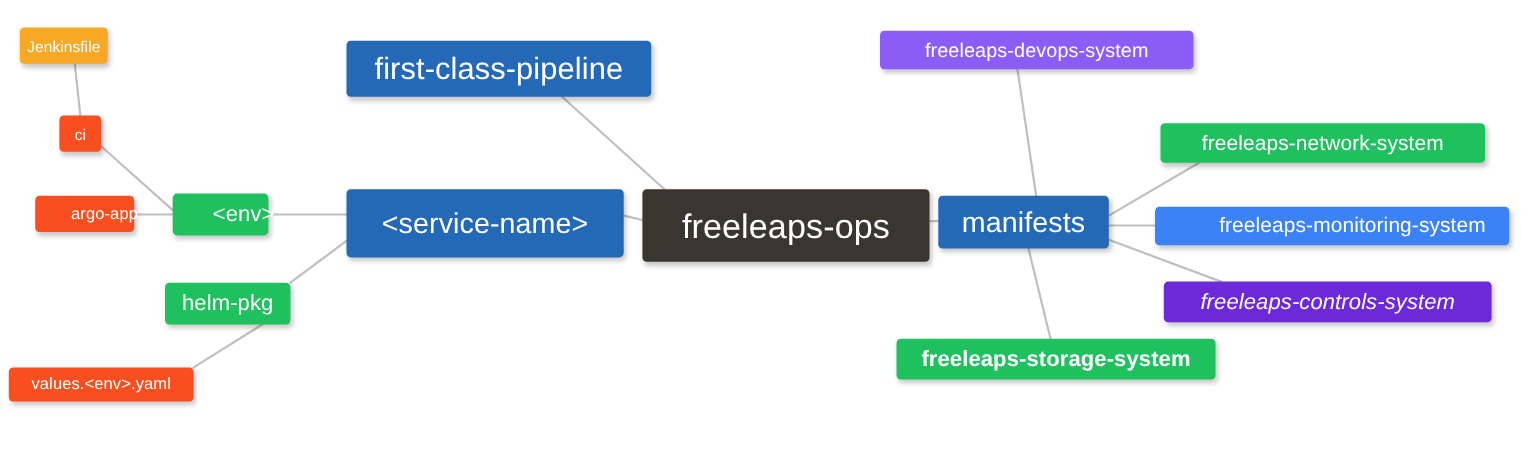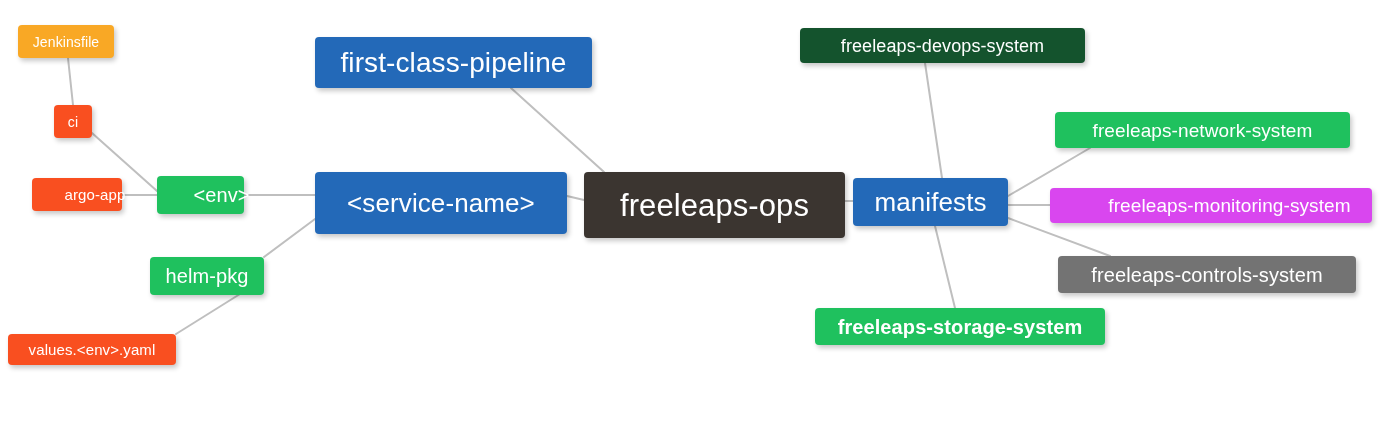--- a/index.html
+++ b/index.html
@@ -54,29 +54,29 @@
       <line x1="567" y1="196" x2="584" y2="200" stroke="#bfbfbf" stroke-width="2" stroke-linecap="round"></line>
       <line x1="511" y1="88" x2="604" y2="172" stroke="#bfbfbf" stroke-width="2" stroke-linecap="round"></line>
       <line x1="845" y1="201" x2="853" y2="201" stroke="#bfbfbf" stroke-width="2" stroke-linecap="round"></line>
       <line x1="942" y1="178" x2="925" y2="63" stroke="#bfbfbf" stroke-width="2" stroke-linecap="round"></line>
       <line x1="1008" y1="196" x2="1090" y2="148" stroke="#bfbfbf" stroke-width="2" stroke-linecap="round"></line>
       <line x1="1008" y1="205" x2="1050" y2="205" stroke="#bfbfbf" stroke-width="2" stroke-linecap="round"></line>
       <line x1="1008" y1="218" x2="1110" y2="256" stroke="#bfbfbf" stroke-width="2" stroke-linecap="round"></line>
       <line x1="935" y1="226" x2="955" y2="308" stroke="#bfbfbf" stroke-width="2" stroke-linecap="round"></line>
     </svg>
   <div id="node-layer">
-      <div class="node" style="left: 18px; top: 25px; width: 96px; height: 33px; background: rgb(249, 168, 37); font-size: 14px;">Jenkinsfile</div>
+      <div class="node" style="left: 18px; top: 25px; width: 80px; height: 33px; background: rgb(249, 168, 37); font-size: 14px;">Jenkinsfile</div>
       <div class="node" style="left: 54px; top: 105px; width: 38px; height: 33px; background: rgb(249, 79, 32); font-size: 14px;">ci</div>
       <div class="node" style="left: 32px; top: 178px; width: 90px; height: 33px; background: rgb(249, 79, 32); font-size: 15px; padding-left: 36px;">argo-app</div>
       <div class="node" style="left: 157px; top: 176px; width: 87px; height: 38px; background: rgb(31, 193, 94); font-size: 20px; padding-left: 42px;">&lt;env&gt;</div>
       <div class="node" style="left: 150px; top: 257px; width: 114px; height: 38px; background: rgb(31, 193, 94); font-size: 20px;">helm-pkg</div>
       <div class="node" style="left: 8px; top: 334px; width: 168px; height: 31px; background: rgb(249, 79, 32); font-size: 15px;">values.&lt;env&gt;.yaml</div>
       <div class="node" style="left: 315px; top: 37px; width: 277px; height: 51px; background: rgb(35, 105, 184); font-size: 28px;">first-class-pipeline</div>
       <div class="node" style="left: 315px; top: 172px; width: 252px; height: 62px; background: rgb(35, 105, 184); font-size: 26px;">&lt;service-name&gt;</div>
       <div class="node" style="left: 584px; top: 172px; width: 261px; height: 66px; background: rgb(59, 53, 48); font-size: 31px;">freeleaps-ops</div>
       <div class="node" style="left: 853px; top: 178px; width: 155px; height: 48px; background: rgb(35, 105, 184); font-size: 26px;">manifests</div>
-      <div class="node" style="left: 800px; top: 28px; width: 285px; height: 35px; background: #14532d; font-size: 18px;">freeleaps-devops-system</div>
+      <div class="node" style="left: 800px; top: 28px; width: 285px; height: 35px; background: #8b5cf6; font-size: 18px;">freeleaps-devops-system</div>
       <div class="node" style="left: 1055px; top: 112px; width: 295px; height: 36px; background: rgb(31, 193, 94); font-size: 19px;">freeleaps-network-system</div>
-      <div class="node" style="left: 1050px; top: 188px; width: 322px; height: 35px; background: #d946ef; font-size: 19px; padding-left: 37px;">freeleaps-monitoring-system</div>
-      <div class="node" style="left: 1058px; top: 256px; width: 298px; height: 37px; background: #737373; font-size: 20px;">freeleaps-controls-system</div>
+      <div class="node" style="left: 1050px; top: 188px; width: 322px; height: 35px; background: #3b82f6; font-size: 19px; padding-left: 37px;">freeleaps-monitoring-system</div>
+      <div class="node" style="left: 1058px; top: 256px; width: 298px; height: 37px; background: #6d28d9; font-size: 20px; font-style: italic;">freeleaps-controls-system</div>
       <div class="node" style="left: 815px; top: 308px; width: 290px; height: 37px; background: rgb(31, 193, 94); font-size: 20px; font-weight: bold;">freeleaps-storage-system</div>
     </div>
 </div>
 
 </body></html>

